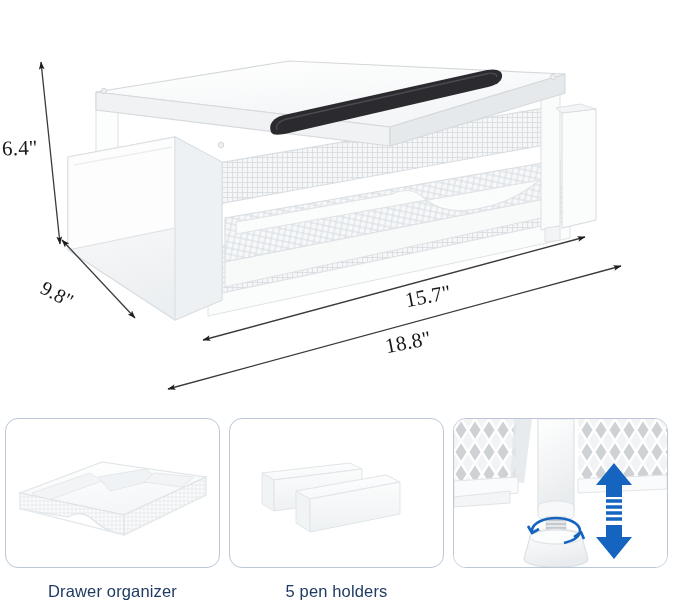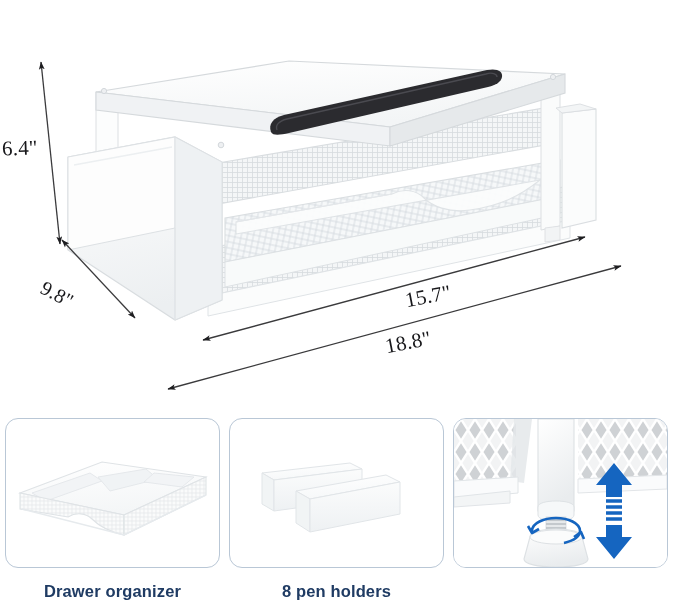--- a/index.html
+++ b/index.html
@@ -38,21 +38,20 @@
 
   
   #panels {
     position: absolute;
     left: 0; top: 418px;
     width: 586px; height: 197px;
     display: flex;
     gap: 9px;
     padding: 0 5px;
     box-sizing: border-box;
-    font-weight: bold;
   }
   .panel {
     width: 215px;
     display: flex;
     flex-direction: column;
     align-items: center;
   }
   .panel-box {
     width: 215px;
     height: 150px;
@@ -237,21 +236,21 @@
           <path d="M44,61 L132,50 L132,80 L44,92 Z" fill="url(#blockFront)" stroke="#e1e5e8" stroke-width="1"></path>
         </g>
 
         <g>
           <path d="M66,72 L156,56 L170,63 L80,80 Z" fill="url(#blockTop)" stroke="#e1e5e8" stroke-width="1"></path>
           <path d="M66,72 L80,80 L80,113 L66,104 Z" fill="#f1f4f5" stroke="#e1e5e8" stroke-width="1"></path>
           <path d="M80,80 L170,63 L170,95 L80,113 Z" fill="url(#blockFront)" stroke="#e1e5e8" stroke-width="1"></path>
         </g>
       </svg>
     </div>
-    <div class="panel-caption">8 pen holders</div>
+    <div class="panel-caption">5 pen holders</div>
   </div>
 
   <div class="panel">
     <div class="panel-box">
       <svg class="panel-art" width="213" height="148" viewBox="0 0 213 148">
         <defs>
           <pattern id="diamondMesh" width="14" height="22" patternUnits="userSpaceOnUse">
             <rect width="14" height="22" fill="#f2f3f4"></rect>
             <path d="M7,0 L14,11 L7,22 L0,11 Z" fill="#cfd2d5" stroke="#ffffff" stroke-width="2.4"></path>
           </pattern>

